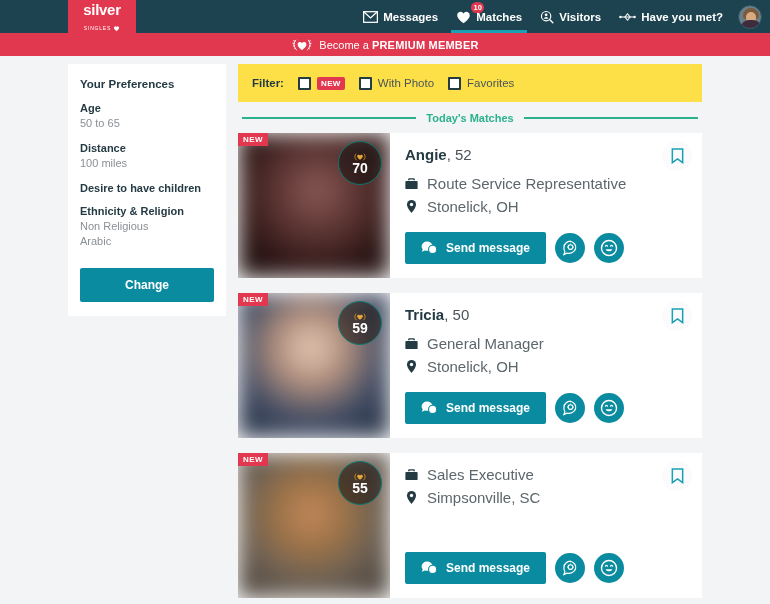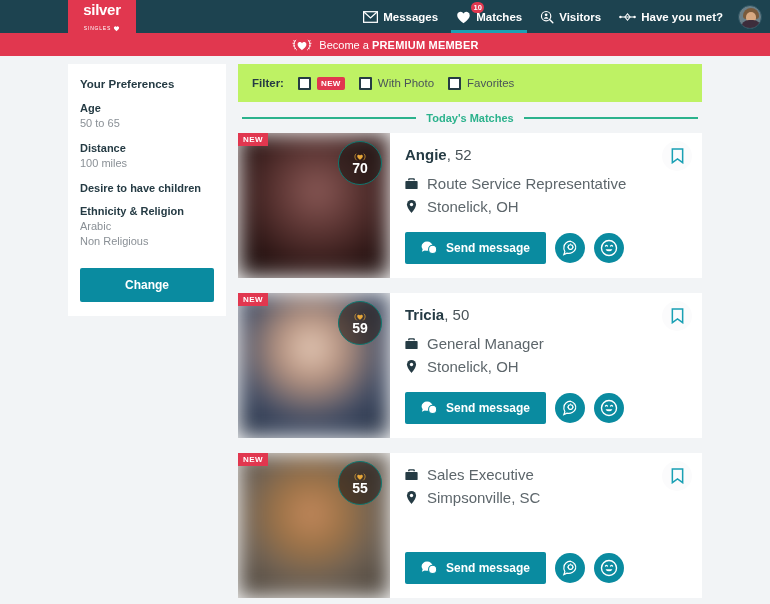--- a/index.html
+++ b/index.html
@@ -127,21 +127,21 @@
     background: #0a8ba0; border: none; border-radius: 2px;
     color: #fff; font-size: 12px; font-weight: bold;
     font-family: "Liberation Sans", sans-serif;
     cursor: pointer;
   }
 
   
   .main { flex: 1; min-width: 0; }
 
   .filter-bar {
-    background: #bef264; height: 38px;
+    background: #fde047; height: 38px;
     display: flex; align-items: center;
     padding: 0 14px; gap: 14px;
   }
   .filter-label { font-size: 11.5px; font-weight: bold; color: #253b44; }
   .filter-opt {
     display: flex; align-items: center; gap: 6px;
     cursor: pointer;
   }
   .cbox {
     width: 13px; height: 13px;
@@ -343,22 +343,22 @@
       <div class="pref-label">Distance</div>
       <div class="pref-value">100 miles</div>
     </div>
 
     <div class="pref-block">
       <div class="pref-label">Desire to have children</div>
     </div>
 
     <div class="pref-block">
       <div class="pref-label">Ethnicity &amp; Religion</div>
+      <div class="pref-value">Non Religious</div>
       <div class="pref-value">Arabic</div>
-      <div class="pref-value">Non Religious</div>
     </div>
 
     <button class="change-btn">Change</button>
   </div>
 
   <div class="main">
 
     <div class="filter-bar">
       <span class="filter-label">Filter:</span>
 

